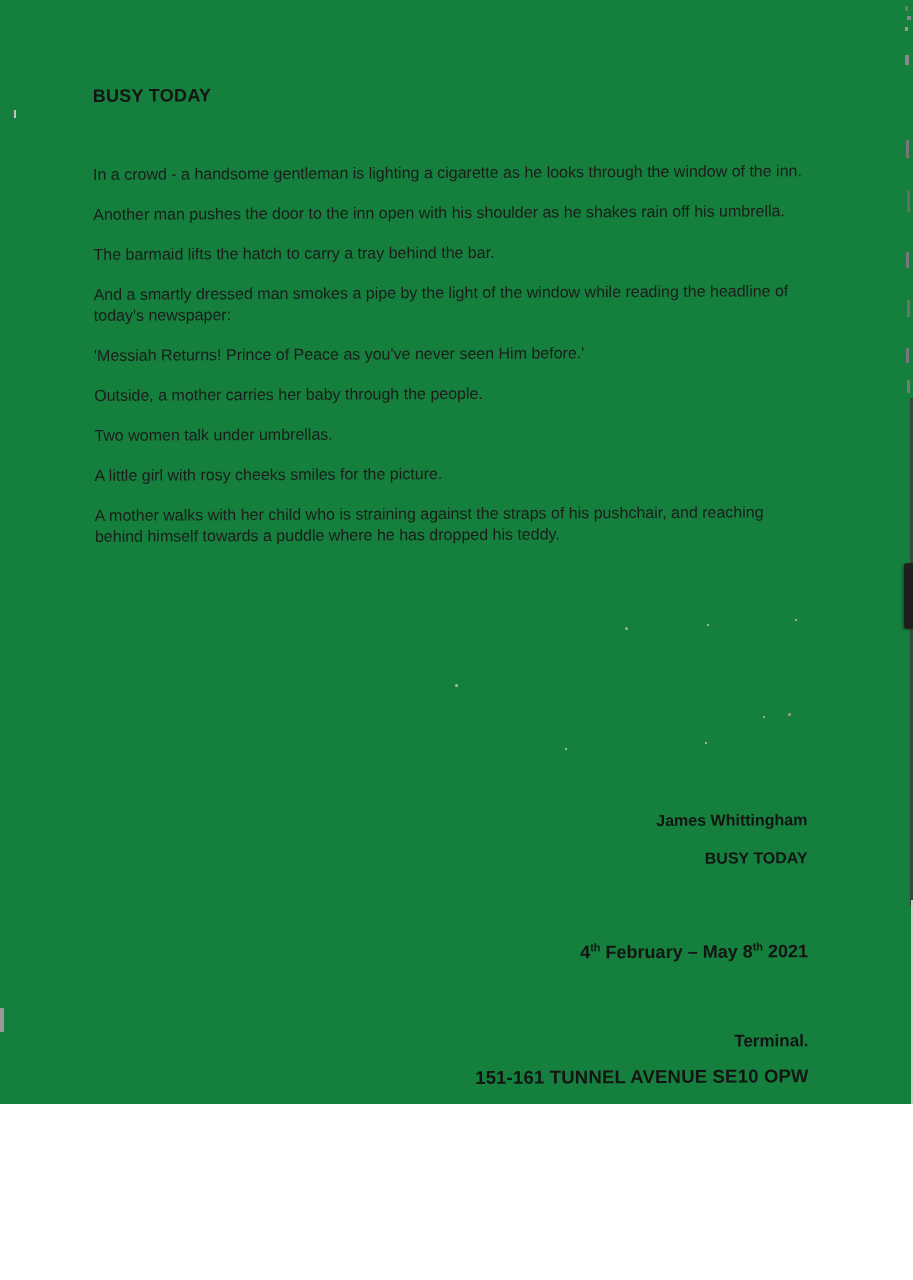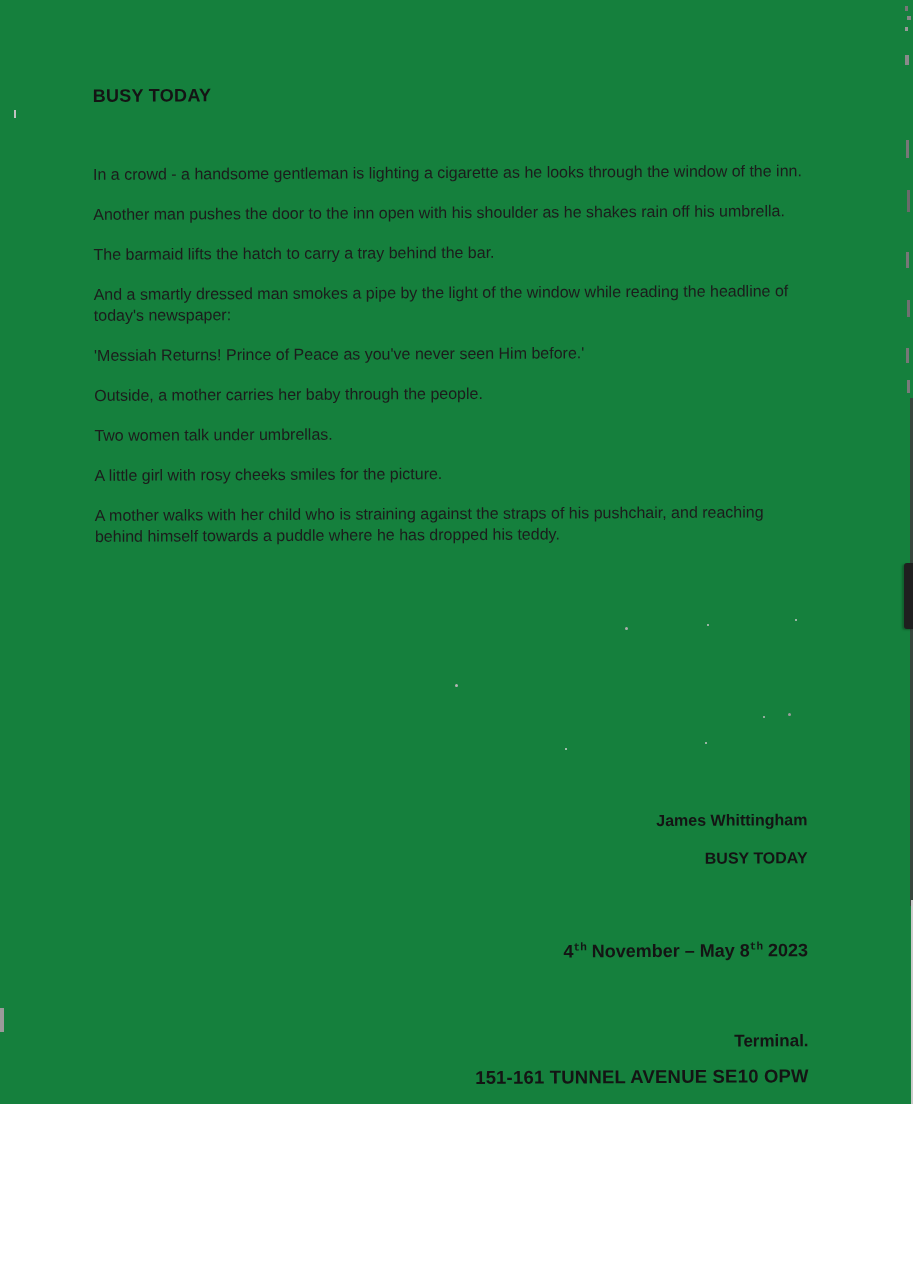--- a/index.html
+++ b/index.html
@@ -58,21 +58,20 @@
   .sig .work { margin-top: 21px; }
   .dates {
     top: 942px;
     font-size: 18px;
     white-space: pre;
   }
   .sup {
     font-size: 11px;
     vertical-align: 7px;
     letter-spacing: 0;
-    font-family: Liberation Mono, monospace;
   }
   .venue { top: 1033px; }
   .venue p { margin: 0; }
   .venue .name { font-size: 17px; }
   .venue .addr { margin-top: 14px; font-size: 18.5px; letter-spacing: 0.2px; }
 
   
   .artifact { position: absolute; }
   .speck { position: absolute; background: #adadad; border-radius: 50%; }
 </style>
@@ -95,21 +94,21 @@
         <p class="para">Two women talk under umbrellas.</p>
         <p class="para">A little girl with rosy cheeks smiles for the picture.</p>
         <p class="para">A mother walks with her child who is straining against the straps of his pushchair, and reaching behind himself towards a puddle where he has dropped his teddy.</p>
       </div>
 
     <div class="rblock sig">
       <p class="author">James Whittingham</p>
       <p class="work">BUSY TODAY</p>
     </div>
 
-    <div class="rblock dates"><span>4</span><span class="sup">th</span><span> November – May 8</span><span class="sup">th</span><span> 2023</span></div>
+    <div class="rblock dates"><span>4</span><span class="sup">th</span><span> February – May 8</span><span class="sup">th</span><span> 2021</span></div>
 
     <div class="rblock venue">
       <p class="name">Terminal.</p>
       <p class="addr">151-161 TUNNEL AVENUE SE10 OPW</p>
     </div>
 
   </div>
 
   <div class="artifact" style="left:905px; top:6px;  width:3px; height:5px;  background:#777;"></div>
   <div class="artifact" style="left:907px; top:16px; width:4px; height:4px;  background:#888;"></div>

